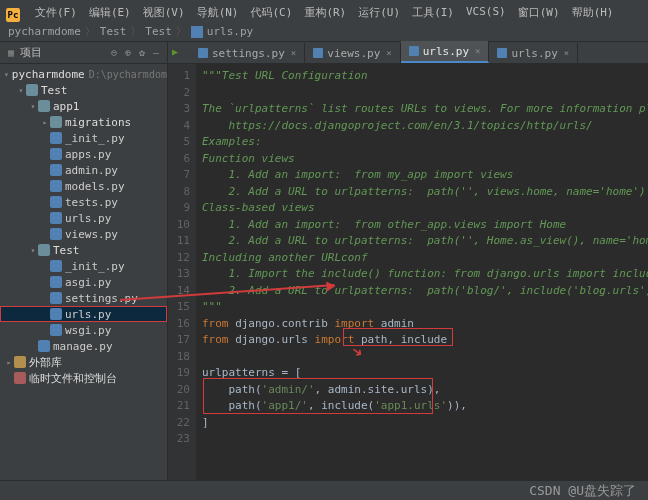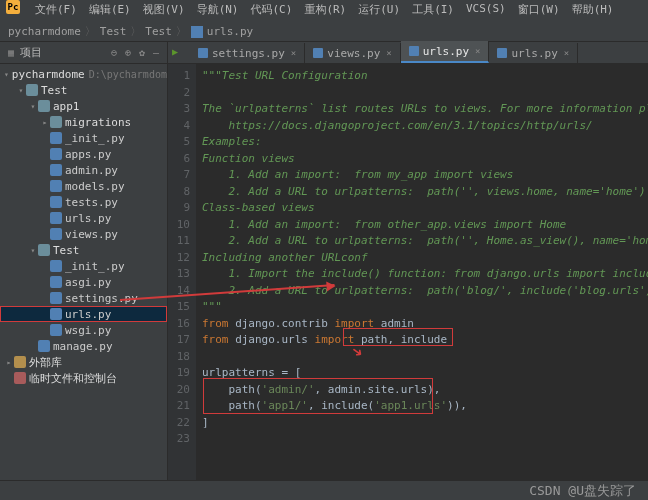--- a/index.html
+++ b/index.html
@@ -1,18 +1,18 @@
 <!DOCTYPE html>
 <html><head>
 <meta charset="utf-8">
 <style>
   * { margin:0; padding:0; box-sizing:border-box; font-family:"Consolas","Monaco",monospace; }
   body { background:#2b2b2b; color:#a9b7c6; font-size:11px; width:648px; height:500px; overflow:hidden; position:relative; }
 
-  .titlebar { height:22px; background:#3c3f41; display:flex; align-items:flex-start; padding:0 6px; color:#bbb; font-size:11px; gap:10px; }
+  .titlebar { height:22px; background:#3c3f41; display:flex; align-items:flex-end; padding:0 6px; color:#bbb; font-size:11px; gap:10px; }
   .titlebar .logo { width:14px; height:14px; background:#f4af3d; border-radius:2px; display:flex; align-items:center; justify-content:center; color:#000; font-weight:bold; font-size:9px;}
   .titlebar .menu { display:flex; gap:2px; }
   .titlebar .menu span { padding:2px 5px; cursor:default; }
   .titlebar .wtitle { margin-left:auto; color:#888; font-size:10px; }
 
   .crumbs { height:20px; background:#3c3f41; border-bottom:1px solid #2b2b2b; display:flex; align-items:center; padding:0 8px; color:#a0a0a0; font-size:11px; gap:4px;}
   .crumbs .sep { color:#666; }
   .crumbs .filei { width:12px; height:12px; display:inline-flex; align-items:center; justify-content:center;}
 
   .main { display:flex; height:438px; }

